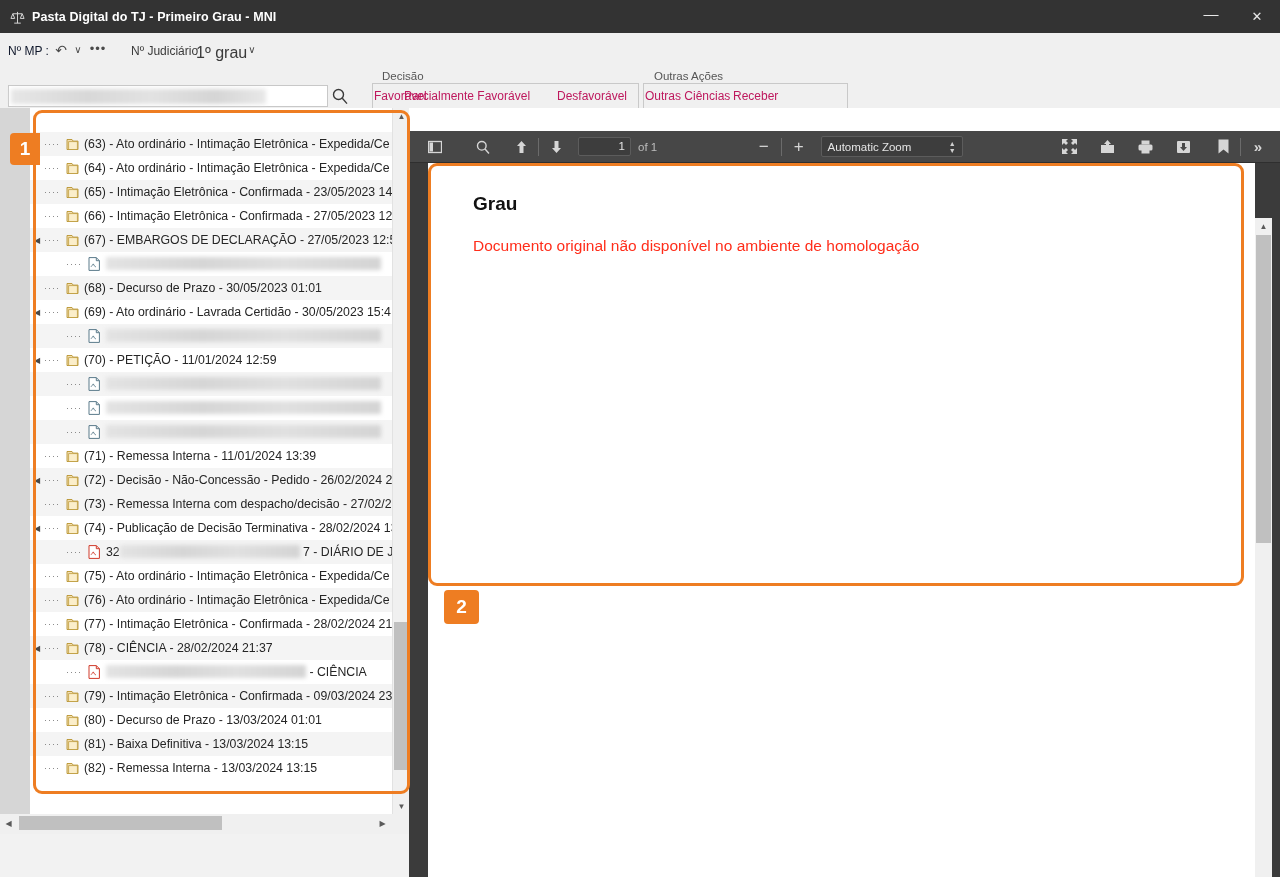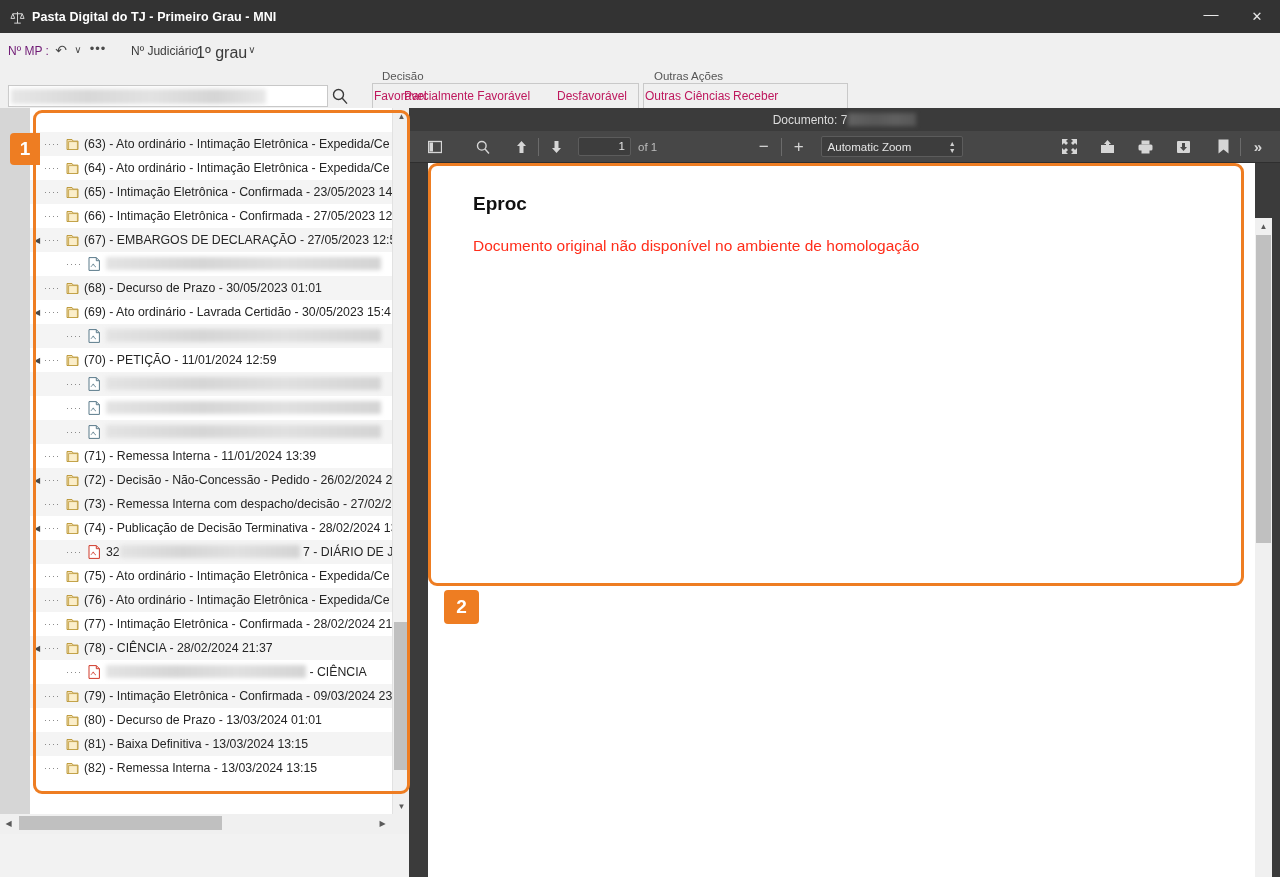--- a/index.html
+++ b/index.html
@@ -36,21 +36,21 @@
   }
   .win-btn.min-b { font-size: 15px; padding-bottom: 6px; }
 
   
   .ribbon {
     position: absolute; left: 0; top: 33px; width: 1280px; height: 75px;
     background: #f0f0f0;
   }
   .lbl-mp {
     position: absolute; left: 8px; top: 11px;
-    font-size: 12px; color: #701a75;
+    font-size: 12px; color: #0f172a;
   }
   .icon-undo {
     position: absolute; left: 52px; top: 8px; width: 18px; height: 18px;
     color: #4a4a4a; font-size: 14px; text-align: center; line-height: 18px;
   }
   .icon-caret1 {
     position: absolute; left: 71px; top: 10px; width: 14px; height: 14px;
     color: #4a4a4a; font-size: 10px; text-align: center; line-height: 14px;
   }
   .icon-dots {
@@ -770,24 +770,20 @@
       <div class="hs-thumb"></div>
       <div class="hs-arrow" style="left:374px">▶</div>
     </div>
     <div class="status">
       
       
     </div>
   </div>
 
   <div class="right-pane">
-    <div class="doc-header">
-      <span>Documento: 7</span>
-        <span class="rd2"></span>
-    </div>
 
     <div class="pdf-toolbar">
       <div style="width:12px"></div>
       <div class="pt-btn">
         <svg width="14" height="14" viewBox="0 0 14 14">
             <rect x="0.5" y="1.5" width="13" height="11" fill="none" stroke="#d6d6d6" stroke-width="1.3"></rect>
             <rect x="1.5" y="2.5" width="3.5" height="9" fill="#d6d6d6"></rect>
           </svg>
       </div>
       <div style="width:20px"></div>
@@ -867,21 +863,21 @@
             <path d="M0.5 0.5 h10 v14 l-5-4 -5 4z" fill="#d6d6d6"></path>
           </svg>
       </div>
       <div class="pt-sep"></div>
       <div class="pt-btn" style="font-size:15px;font-weight:bold">»</div>
       <div style="width:8px"></div>
     </div>
 
     <div class="viewer-bg">
       <div class="page-sheet">
-        <div class="page-title">Eproc</div>
+        <div class="page-title">Grau</div>
         <div class="page-msg">Documento original não disponível no ambiente de homologação</div>
       </div>
       <div class="page-bottom-white"></div>
       <div class="doc-vscroll">
         <div class="dvs-arrow" style="top:0">▲</div>
         <div class="dvs-thumb"></div>
 
       </div>
     </div>
   </div>

